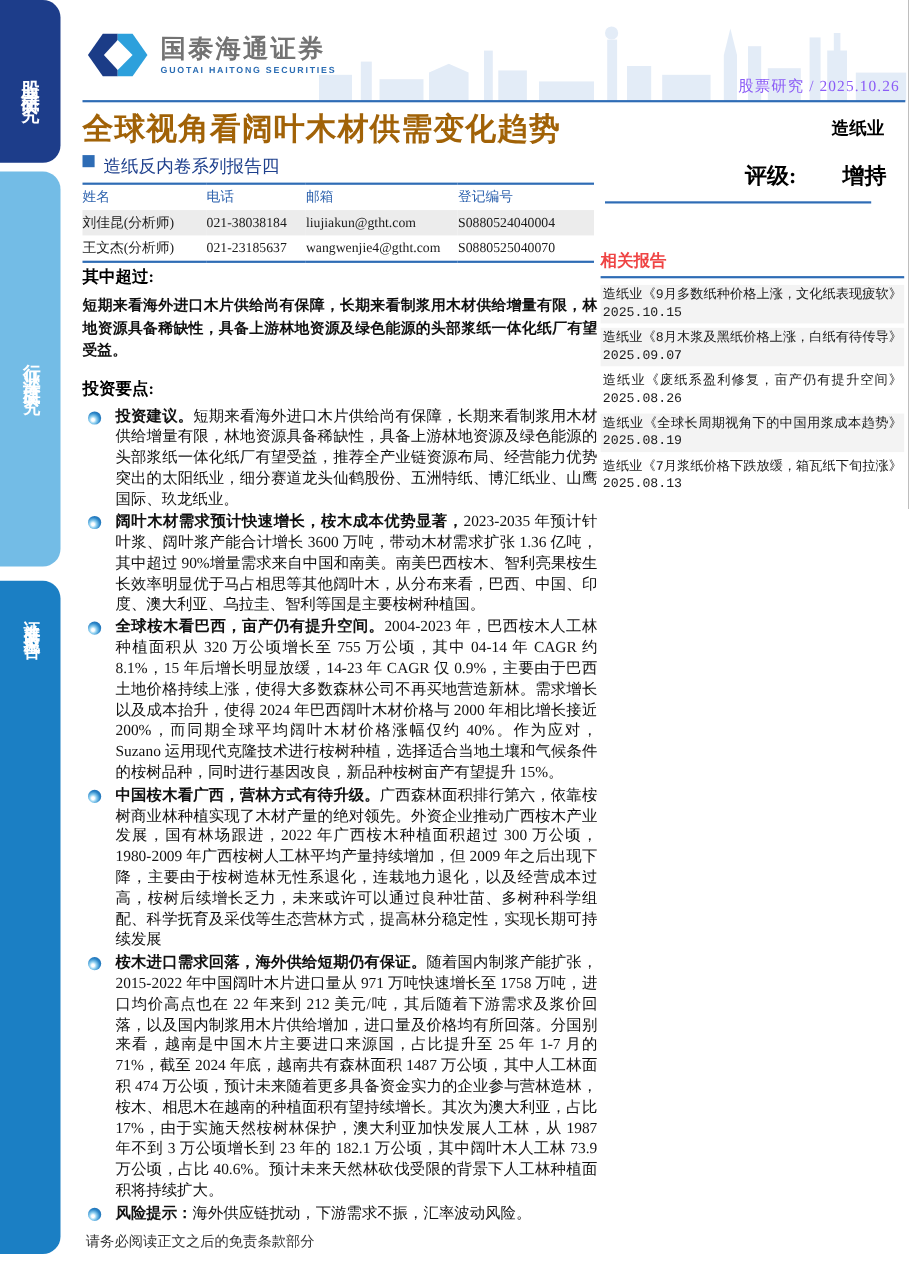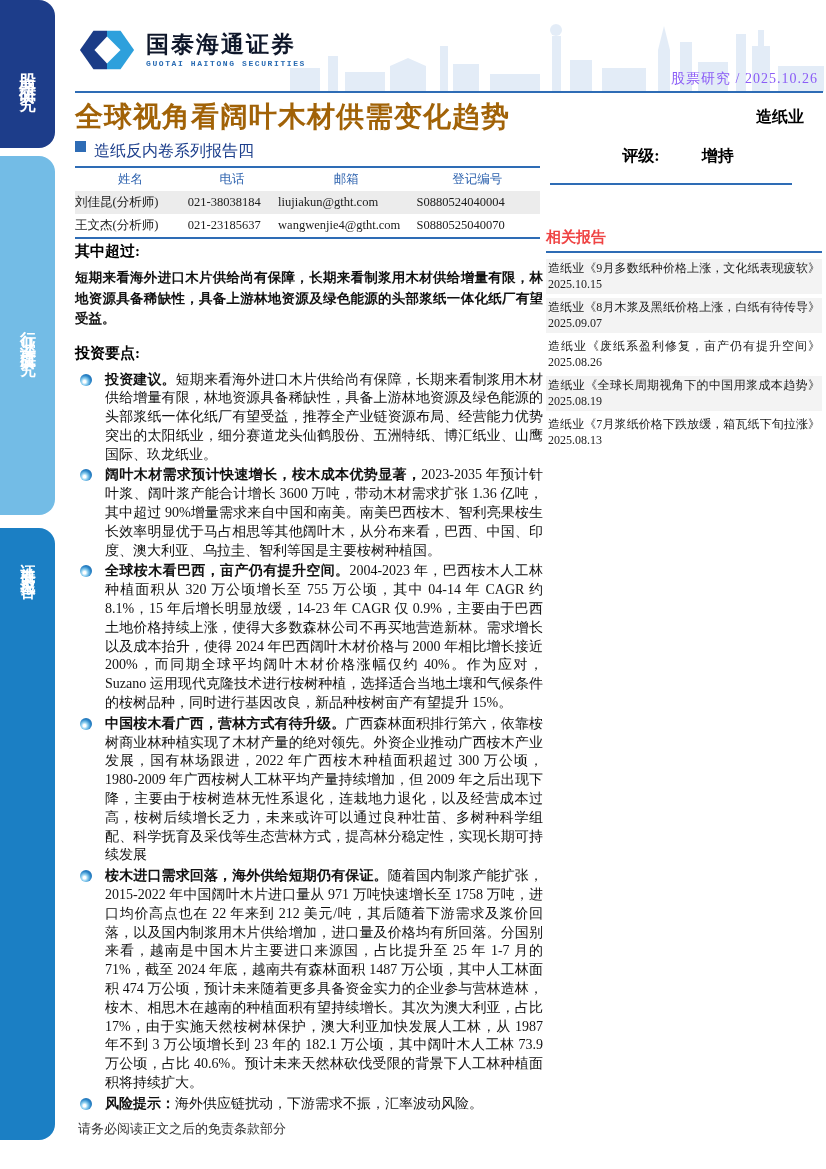--- a/index.html
+++ b/index.html
@@ -12,42 +12,42 @@
   .seg-2{top:156px;height:359px;background:#73bce6;align-items:center;}
   .seg-3{top:528px;height:612px;background:#1b7fc4;align-items:flex-start;padding-top:24px;box-sizing:border-box;}
   .vtext{writing-mode:vertical-rl;color:#fff;font-weight:bold;
         font-family:"Liberation Sans",sans-serif;}
   .seg-1 .vtext{font-size:17px;letter-spacing:7px;}
   .seg-2 .vtext{font-size:16px;letter-spacing:6px;}
   .seg-3 .vtext{font-size:15px;letter-spacing:4px;}
   
   .logo{position:absolute;left:78px;top:28px;display:flex;align-items:center;}
   .logo-mark{width:58px;height:44px;margin-right:10px;}
-  .brand-cn{font-size:23px;font-weight:bold;color:#0f172a;letter-spacing:2px;
+  .brand-cn{font-size:23px;font-weight:bold;color:#737373;letter-spacing:2px;
         font-family:"Liberation Sans",sans-serif;line-height:1.1;}
   .brand-en{font-size:8px;font-weight:bold;color:#2a6cb3;letter-spacing:1.6px;
-        font-family:Liberation Mono, monospace;margin-top:2px;}
+        font-family:Liberation Sans, sans-serif;margin-top:2px;}
   .skyline{position:absolute;left:290px;top:16px;width:534px;height:76px;opacity:.85;}
   .header-meta{position:absolute;right:8px;top:70px;font-size:14px;color:#8b5cf6;
         letter-spacing:1px;}
   .header-rule{position:absolute;left:75px;top:91px;width:748px;height:2px;background:#2e6cb5;}
   
   .title{position:absolute;left:75px;top:98px;width:560px;margin:0;font-size:28px;
         font-weight:bold;color:#a16207;letter-spacing:1px;}
   .industry{position:absolute;right:22px;top:107px;font-size:16px;font-weight:bold;color:#000;}
   .series{position:absolute;left:75px;top:141px;font-size:16px;color:#1d3f8c;
         display:flex;align-items:flex-start;}
   .series .sq{display:inline-block;width:11px;height:11px;background:#2e6cb5;margin-right:8px;}
   .rating{position:absolute;left:550px;top:146px;width:256px;display:flex;
-        justify-content:center;font-size:16px;font-weight:bold;color:#000;gap:42px;}
+        justify-content:flex-end;font-size:20px;font-weight:bold;color:#000;gap:42px;}
   .rating-rule{position:absolute;left:550px;top:183px;width:242px;height:2px;background:#2e6cb5;}
   
   .analysts{position:absolute;left:75px;top:166px;width:465px;border-collapse:collapse;
         font-size:12.5px;}
-  .analysts thead th{color:#2d62ae;font-weight:normal;text-align:center;
+  .analysts thead th{color:#2d62ae;font-weight:normal;text-align:left;
         border-top:2px solid #2e6cb5;padding:3px 2px 3px 0;}
   .analysts td{padding:3px 2px 3px 0;color:#1a1a1a;}
   .analysts tbody tr:nth-child(odd){background:#ececec;}
   .analysts tbody tr:last-child td{border-bottom:2px solid #2e6cb5;}
   .col-name{width:115px;}.col-phone{width:90px;}.col-mail{width:137px;}.col-reg{width:123px;}
   
   .main-col{position:absolute;left:75px;top:242px;width:468px;}
   .guide-heading,.points-heading{font-size:15px;font-weight:bold;color:#000;margin:0 0 7px 0;}
   .guide-text{font-size:13.5px;font-weight:bold;line-height:20.5px;text-align:justify;margin:0 0 14px 0;}
   .points-heading{margin:0 0 8px 0;}
@@ -56,21 +56,21 @@
         text-align:justify;margin-bottom:2px;}
   .bullet-ico{position:absolute;left:5px;top:3px;width:12px;height:12px;border-radius:50%;
         background:radial-gradient(circle at 38% 64%, #ffffff 0 12%, #8fd0f0 30%, #2a85c8 58%, #15569c 100%);}
   .b-lead{font-weight:bold;}
   
   .right-col{position:absolute;left:546px;top:228px;width:276px;}
   .related-heading{font-size:15px;font-weight:bold;color:#ef4444;margin:0 0 4px 0;
         font-family:"Liberation Sans",sans-serif;}
   .related-rule{height:1.5px;background:#2e6cb5;margin-bottom:6px;}
   .report-item{font-size:12px;line-height:16.5px;color:#1a1a1a;text-align:justify;
-        margin-bottom:4px;padding:1px 2px;}
+        margin-bottom:4px;padding:1px 2px;font-family:Liberation Mono, monospace;}
   .report-item:nth-child(1),.report-item:nth-child(2),.report-item:nth-child(4){background:#f3f3f3;}
   
   .footer{position:absolute;left:78px;top:1120px;font-size:13px;color:#333;}
 </style>
 </head>
 <body>
 
 <div class="page">
 
   <div class="sidebar-seg seg-1">

